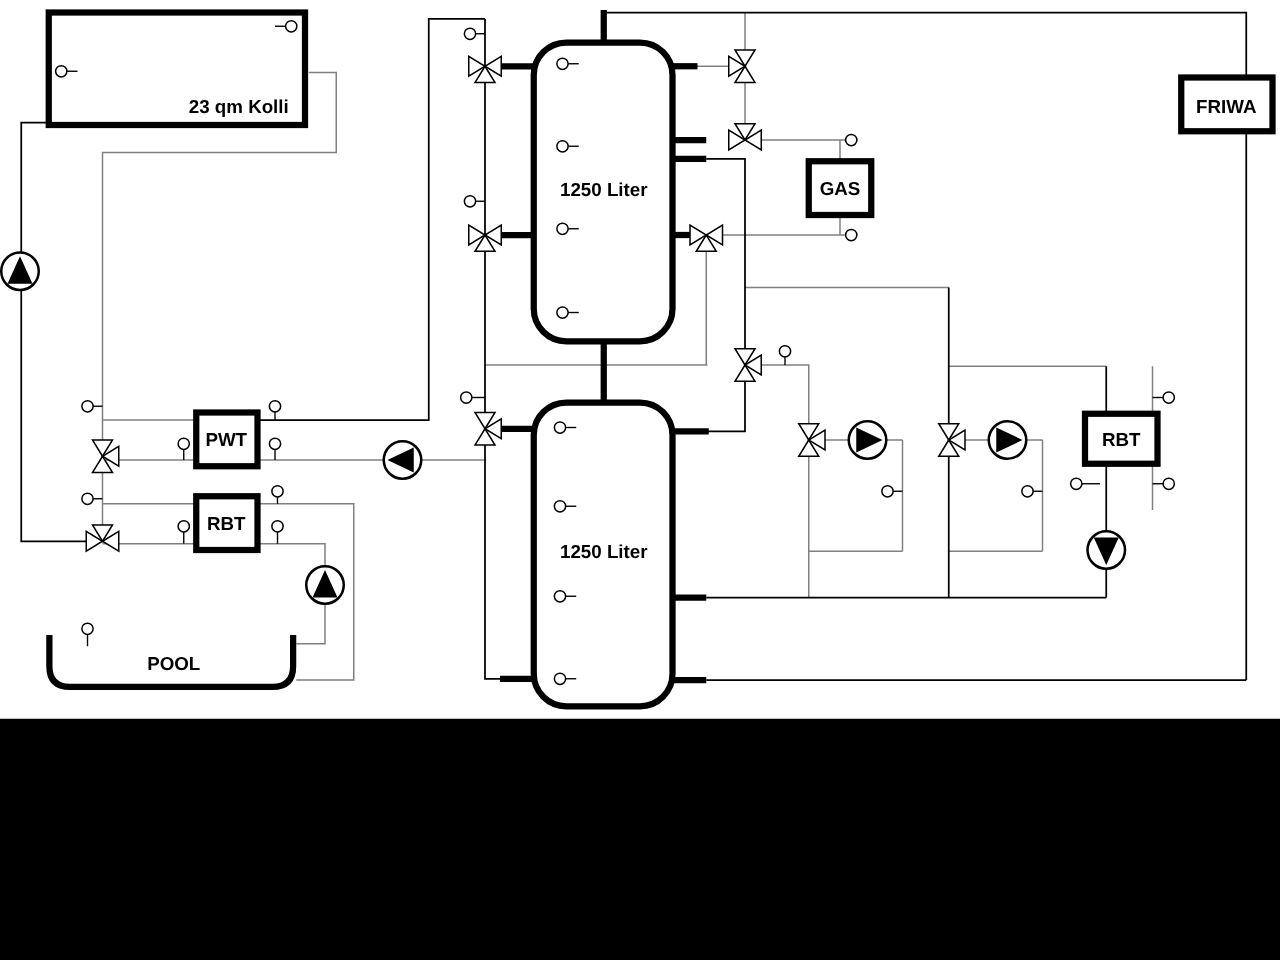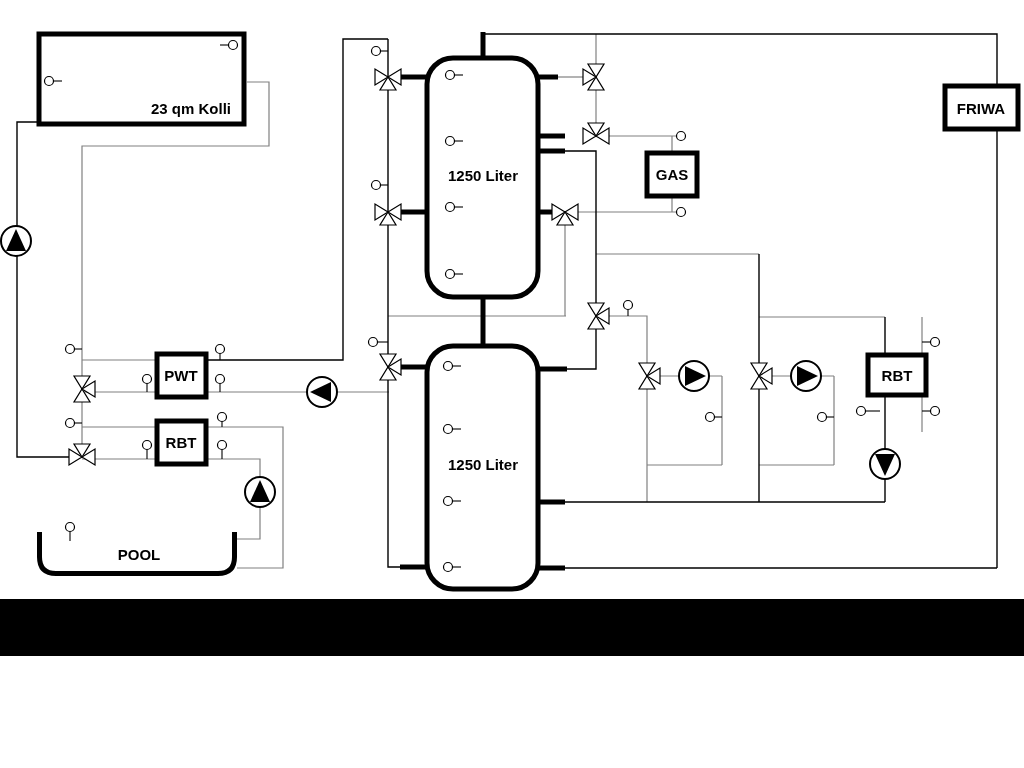--- a/index.html
+++ b/index.html
@@ -1,20 +1,20 @@
 <!DOCTYPE html>
 <html style="--background: #ffffff; --pipe-gray: #808080; --pipe-black: #000000; --footer-bar: #000000;"><head>
 <meta charset="utf-8">
 <style>
   :root{
     --background:#ffffff; --pipe-gray:#808080; --pipe-black:#000000; --footer-bar:#000000;
   }
   html,body{margin:0;padding:0;background:var(--background);}
-  #stage{position:relative;width:1024px;height:632px;background:var(--background);overflow:hidden;
-         font-family:"Liberation Sans", sans-serif;margin-top:24px;}
+  #stage{position:relative;width:1024px;height:768px;background:var(--background);overflow:hidden;
+         font-family:"Liberation Sans", sans-serif;}
   svg{position:absolute;left:0;top:0;}
   .pg{stroke:var(--pipe-gray);stroke-width:1.2;fill:none;}
   .pk{stroke:var(--pipe-black);stroke-width:1.4;fill:none;}
   .pt{stroke:var(--pipe-black);stroke-width:5;fill:none;}
   .box{fill:#ffffff;stroke:var(--pipe-black);stroke-width:5;}
   .valve{fill:#ffffff;stroke:var(--pipe-black);stroke-width:1.2;}
   .pump{fill:#ffffff;stroke:var(--pipe-black);stroke-width:2;}
   .rotor{fill:var(--pipe-black);stroke:none;}
   .sens{fill:#ffffff;stroke:var(--pipe-black);stroke-width:1.2;}
   .sline{stroke:var(--pipe-black);stroke-width:1.1;}

